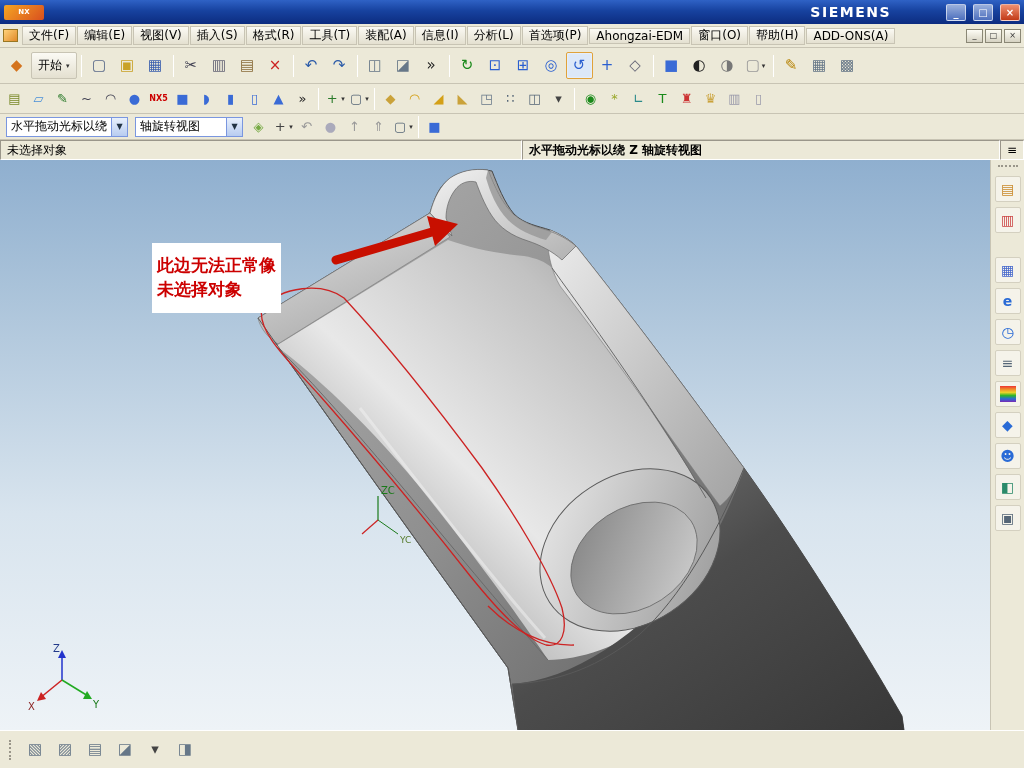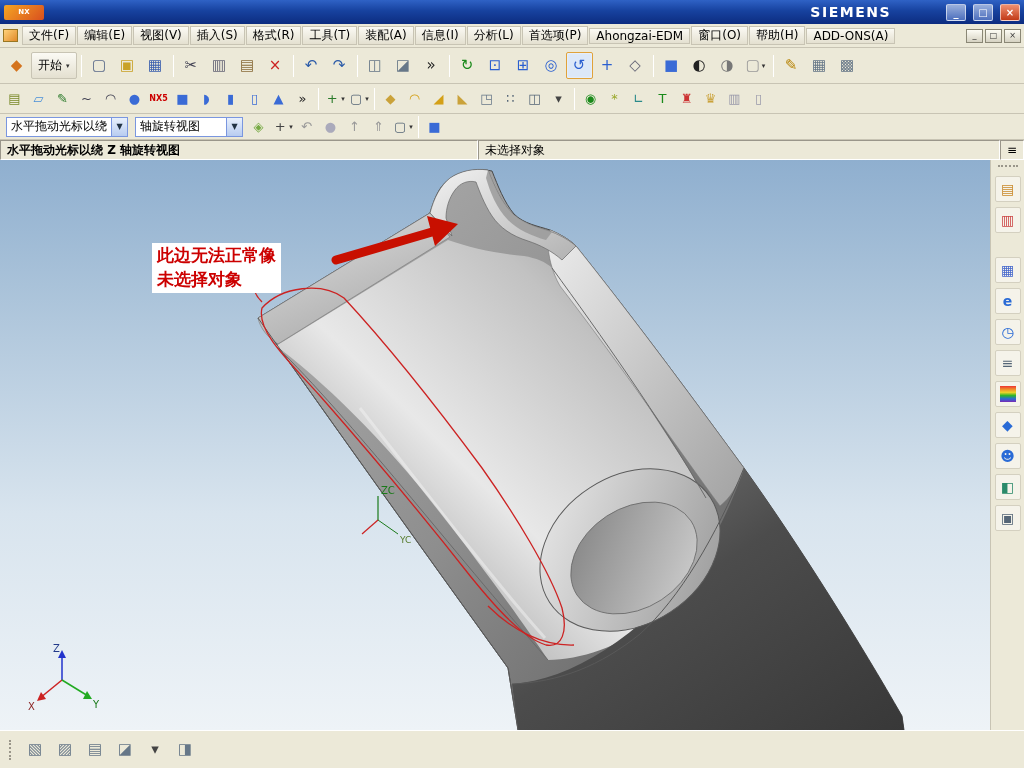--- a/index.html
+++ b/index.html
@@ -49,21 +49,21 @@
 .promptbar{height:20px;display:flex;background:#ece9d8;font-size:12px}
 .pcell{border:1px solid;border-color:#9a968a #fff #fff #9a968a;display:flex;align-items:center;padding:0 6px;overflow:hidden;white-space:nowrap}
 .prompt-left{width:478px;font-weight:bold}
 .prompt-mid{flex:1}
 .prompt-right{width:24px;justify-content:center;padding:0}
 
 
 .main{display:flex;height:570px}
 .viewport{position:relative;width:990px;height:570px;background:linear-gradient(180deg,#8fafcf 0%,#a9c2d9 22%,#d8e4ee 62%,#eef3f7 100%);overflow:hidden}
 .viewport svg{position:absolute;left:0;top:8px}
-.annotation{position:absolute;left:152px;top:83px;background:#fff;color:#cc0000;font-size:17px;font-weight:bold;line-height:1.4;padding:1px 5px;white-space:nowrap}
+.annotation{position:absolute;left:152px;top:83px;background:#fff;color:#cc0000;font-size:17px;font-weight:bold;line-height:1.4;padding:11px 5px;white-space:nowrap}
 
 
 .sidebar{width:34px;background:#ece9d8;border-left:1px solid #c8c4b4;display:flex;flex-direction:column;align-items:center;padding-top:5px;gap:5px}
 .sbtn{width:26px;height:26px;display:flex;align-items:center;justify-content:center;border:1px solid #d4d0c0;border-radius:2px;background:#f5f3ea}
 .sbtn .glyph{font-size:14px}
 .sgap{height:14px}
 .sidebar .grip{width:20px;height:6px;border-left:none;border-top:2px dotted #9a968a;margin:0}
 
 
 .bottombar{height:38px;background:#ece9d8;border-top:1px solid #fff;display:flex;align-items:center;padding:0 5px;gap:2px}
@@ -336,22 +336,22 @@
         <span class="caret">▾</span>
       </span>
       <span class="tsep"></span>
       <span class="tbtn">
         <span class="glyph" style="color: rgb(58, 107, 214);">■</span>
       </span>
     </span>
 </div>
 
 <div class="promptbar">
+  <div class="pcell prompt-mid">未选择对象</div>
   <div class="pcell prompt-left">水平拖动光标以绕 Z 轴旋转视图</div>
-  <div class="pcell prompt-mid">未选择对象</div>
   <div class="pcell prompt-right">≡</div>
 </div>
 
 <div class="main">
   <div class="viewport">
 
     <svg width="990" height="562" viewBox="0 0 990 562" xmlns="http://www.w3.org/2000/svg">
       <defs>
         <linearGradient id="gBase" x1="0" y1="0" x2="1" y2="0.7">
           <stop offset="0" stop-color="#b2b2b2"></stop>

